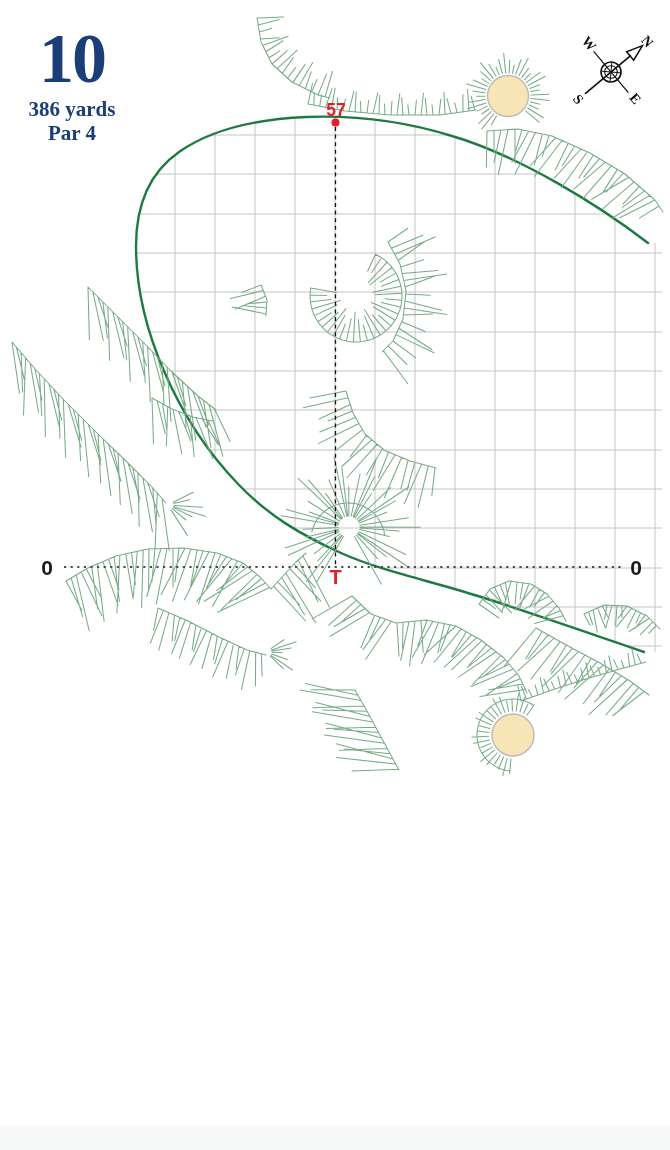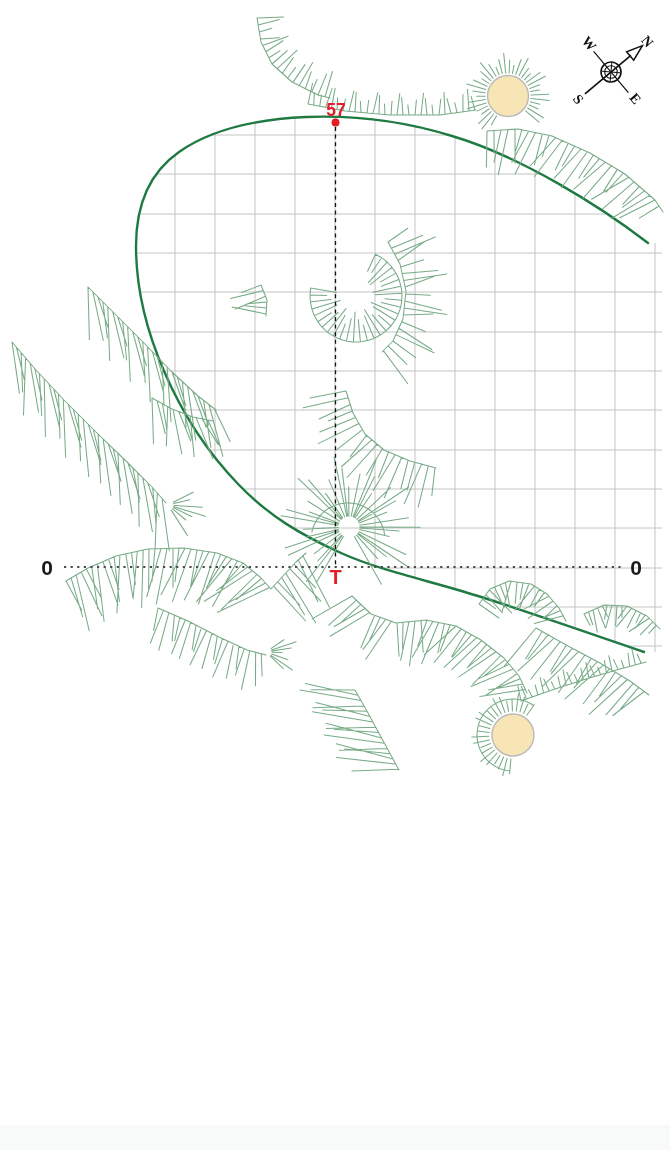--- a/index.html
+++ b/index.html
@@ -24,20 +24,25 @@
   .marker-text{font-family:"Liberation Sans",sans-serif;font-weight:bold;fill:var(--red);}
   .zero-text{font-family:"Liberation Sans",sans-serif;font-weight:bold;fill:var(--ink);font-size:21px;}
   .compass-letter{font-family:"Liberation Serif",serif;font-weight:bold;fill:#111;font-size:14px;}
   .bottom-fade{position:absolute;left:0;right:0;bottom:0;height:25px;background:#f8f9f9;}
 </style>
 </head>
 <body>
 
 <div class="page">
 
+  <div class="hole-header">
+    <div class="hole-number">10</div>
+    <div class="hole-yardage">386 yards</div>
+    <div class="hole-par">Par 4</div>
+  </div>
 
   <svg id="map" width="670" height="1150" viewBox="0 0 670 1150">
     <defs>
       <clipPath id="fairclip">
         <path d="M648,243 C600,206 520,156 452,136 C410,123 358,115 306,117
                  C262,119 213,128 179,152 C149,173 136,205 136,246
                  C136,290 147,332 164,371 C182,413 207,452 239,485
                  C269,516 301,535 341,553 C381,571 431,581 478,596
                  C526,611 586,632 644,652 L662,652 L662,243 Z"></path>
       </clipPath>

